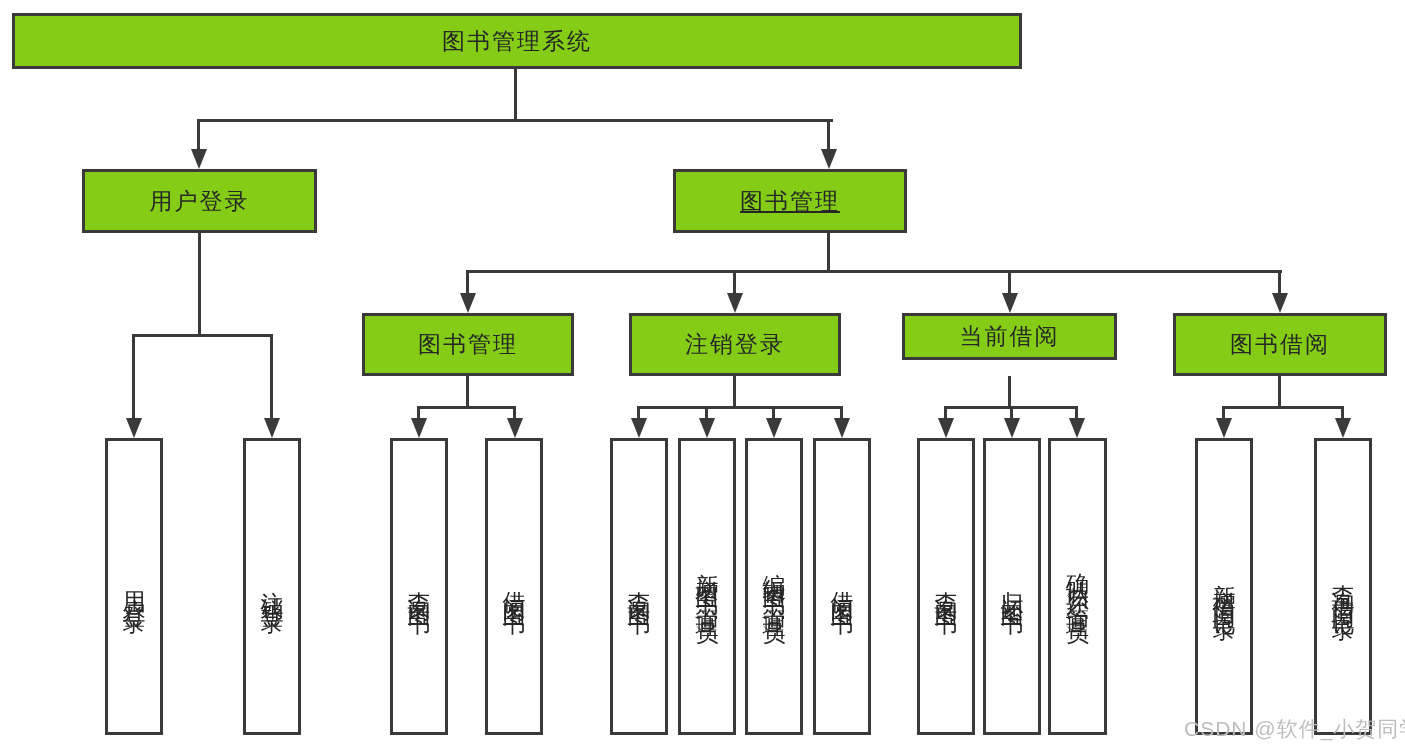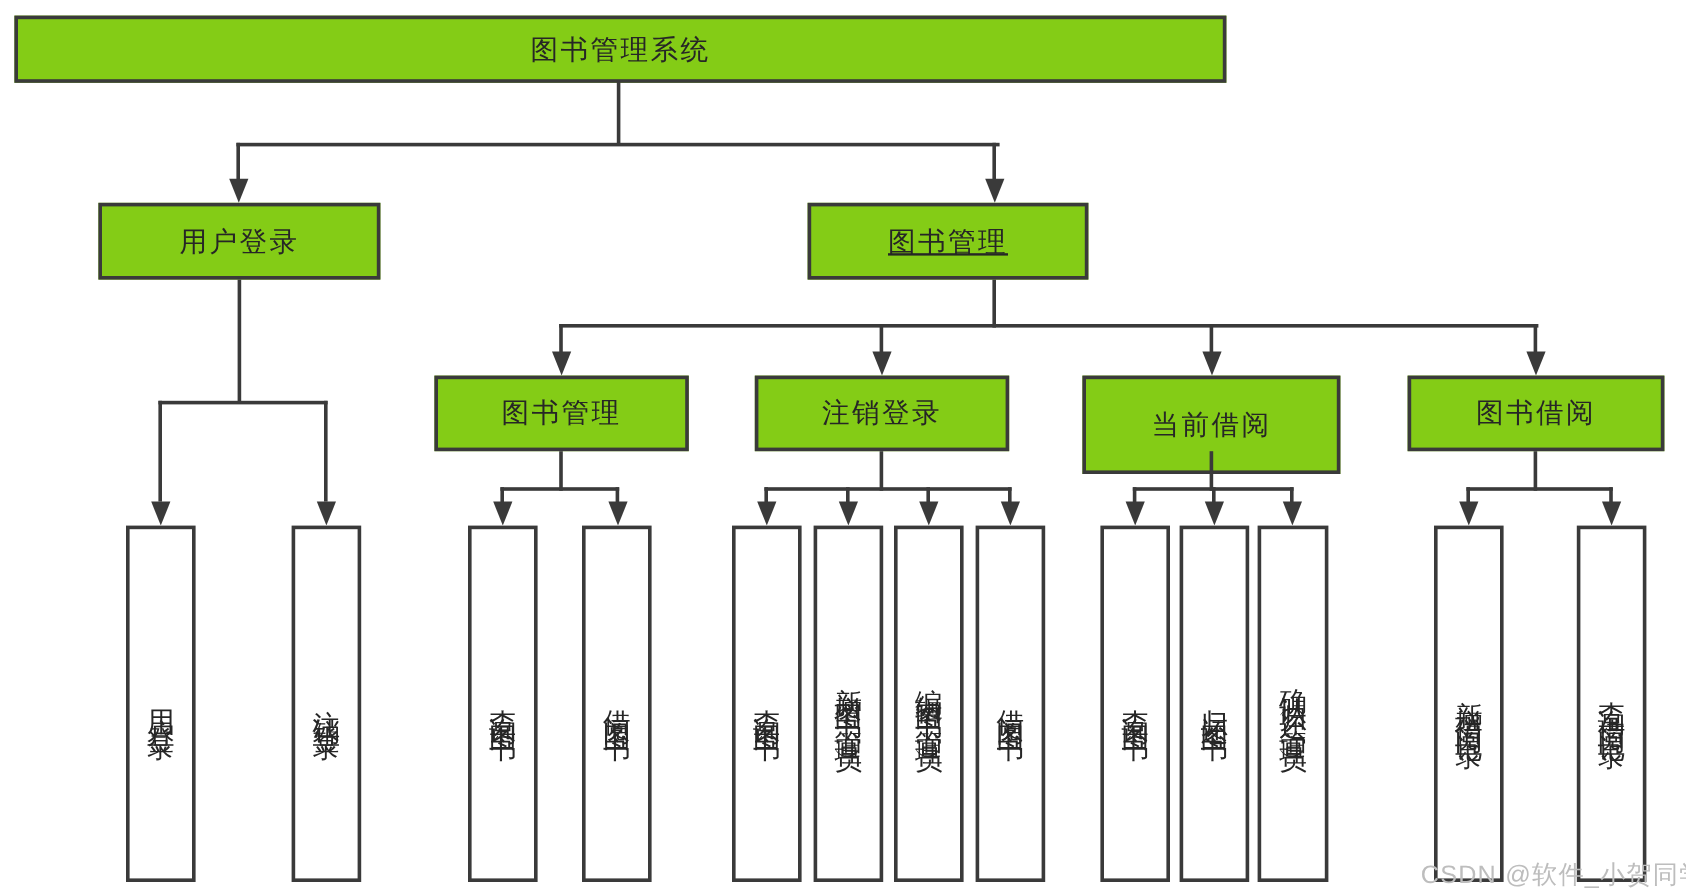--- a/index.html
+++ b/index.html
@@ -86,21 +86,21 @@
   <div class="ar" style="left:1002px;top:293px;"></div>
   <div class="ln" style="left:1278px;top:270px;width:3px;height:25px;"></div>
   <div class="ar" style="left:1272px;top:293px;"></div>
 
   <div class="node" style="left:362px;top:313px;width:212px;height:63px;">
     <span>图书管理</span>
   </div>
   <div class="node" style="left:629px;top:313px;width:212px;height:63px;">
     <span>注销登录</span>
   </div>
-  <div class="node" style="left:902px;top:313px;width:215px;height:82px;">
+  <div class="node" style="left:902px;top:313px;width:215px;height:47px;">
     <span>当前借阅</span>
   </div>
   <div class="node" style="left:1173px;top:313px;width:214px;height:63px;">
     <span>图书借阅</span>
   </div>
 
   <div class="ln" style="left:466px;top:376px;width:3px;height:33px;"></div>
   <div class="ln" style="left:417px;top:406px;width:99px;height:3px;"></div>
   <div class="ln" style="left:417px;top:406px;width:3px;height:14px;"></div>
   <div class="ar" style="left:411px;top:418px;"></div>

